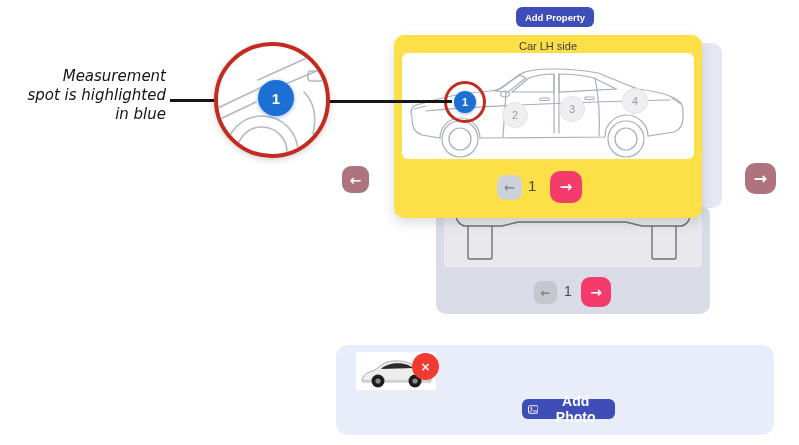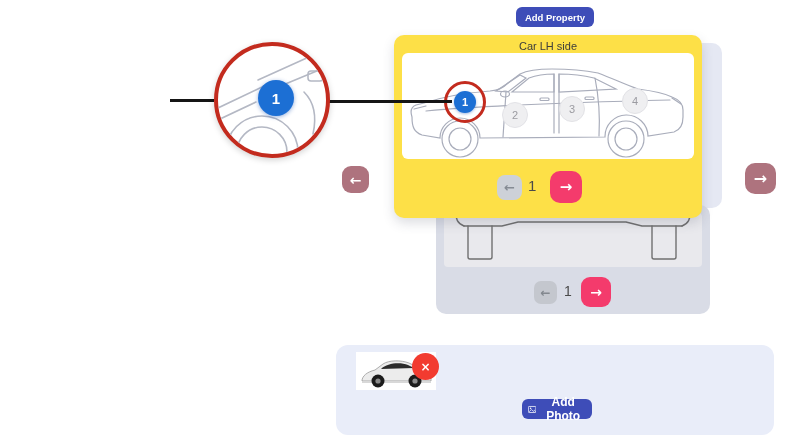--- a/index.html
+++ b/index.html
@@ -70,20 +70,25 @@
   .remove-btn{position:absolute;left:76px;top:8px;width:27px;height:27px;border:none;
               border-radius:50%;background:#f23b30;color:#fff;font-size:12px;font-weight:700;
               display:flex;align-items:center;justify-content:center;cursor:pointer;
               font-family:"DejaVu Sans",sans-serif;z-index:3;}
 </style>
 </head>
 <body>
 
 <div class="stage">
 
+  <div class="ann-text">
+    <div>Measurement</div>
+    <div>spot is highlighted</div>
+    <div>in blue</div>
+  </div>
   <div class="leader leader-left"></div>
   <div class="leader leader-right"></div>
 
   <div class="magnifier">
     <svg width="108" height="108" viewBox="0 0 108 108">
       <g stroke="#b4b8c4" stroke-width="1.6" fill="none" stroke-linecap="round">
         <path d="M0,62 L46,40"></path>
         <path d="M0,74 L38,56"></path>
         <path d="M40,34 L102,6"></path>
         <path d="M48,46 L106,22"></path>
@@ -177,21 +182,21 @@
         <path d="M6,29 C6,24 11,20 19,18 L27,12 C33,8 45,8 53,11 L63,16 C71,18 75,22 75,26 L75,29 Z" fill="#ececec" stroke="#9a9a9a" stroke-width="0.8"></path>
         <path d="M25,17 C31,11 44,10 52,13 L58,16 Z" fill="#2b2b2b"></path>
         <rect x="6" y="29" width="69" height="2" fill="#d8d8d8"></rect>
         <circle cx="22" cy="29" r="6.5" fill="#1c1c1c"></circle>
         <circle cx="22" cy="29" r="2.6" fill="#8b8b8b"></circle>
         <circle cx="59" cy="29" r="6.5" fill="#1c1c1c"></circle>
         <circle cx="59" cy="29" r="2.6" fill="#8b8b8b"></circle>
       </svg>
     </div>
     <button class="remove-btn">×</button>
-    <button class="pill" style="left:186px;top:54px;width:70px;height:20px;font-size:12px;">
+    <button class="pill" style="left:186px;top:54px;width:93px;height:20px;font-size:14px;">
       <svg width="11" height="9" viewBox="0 0 11 9">
         <rect x="0.5" y="0.5" width="10" height="8" rx="1" fill="none" stroke="#ffffff" stroke-width="1"></rect>
         <circle cx="3.4" cy="3" r="1" fill="#ffffff"></circle>
         <path d="M1.5,7.5 L4.5,4.5 L7,7 L8.5,5.5 L10,7.5" fill="none" stroke="#ffffff" stroke-width="1"></path>
       </svg>
       <span>Add Photo</span>
     </button>
   </div>
 
 </div>

